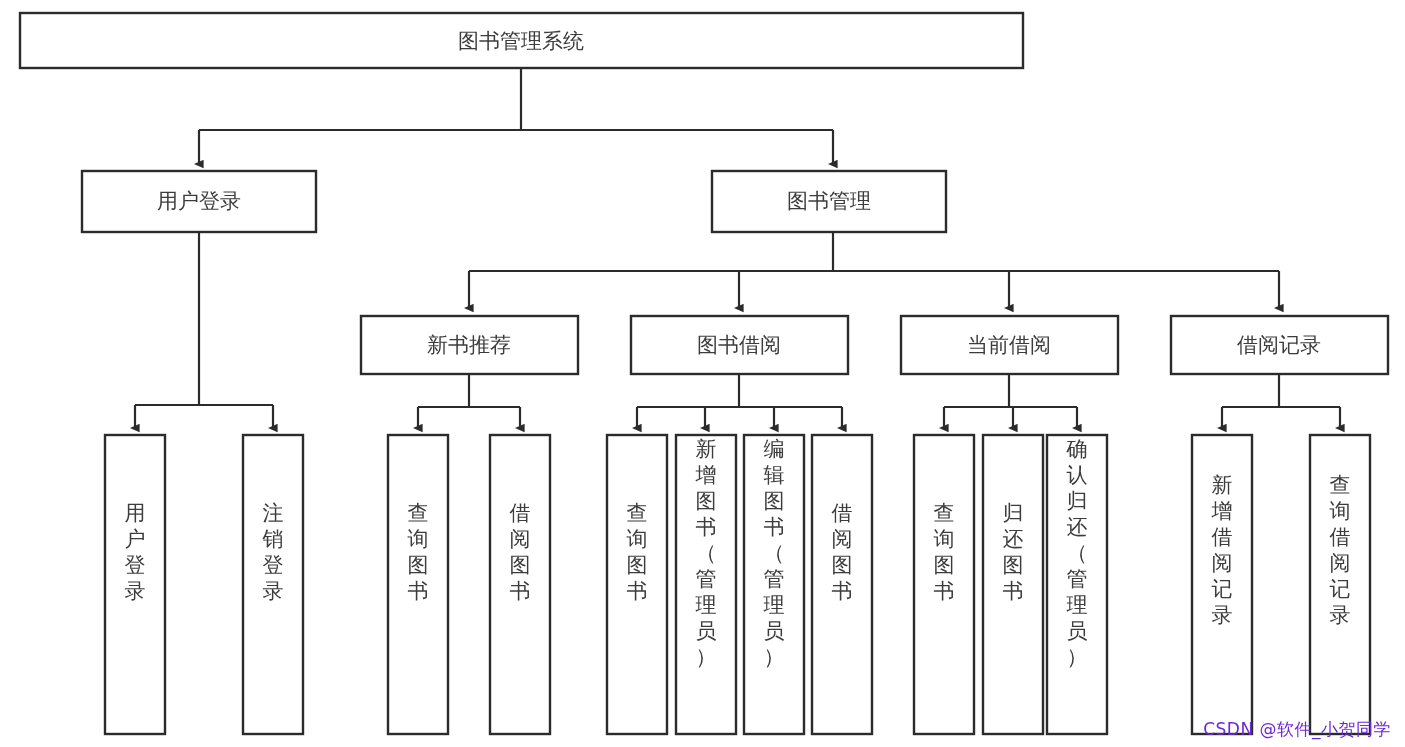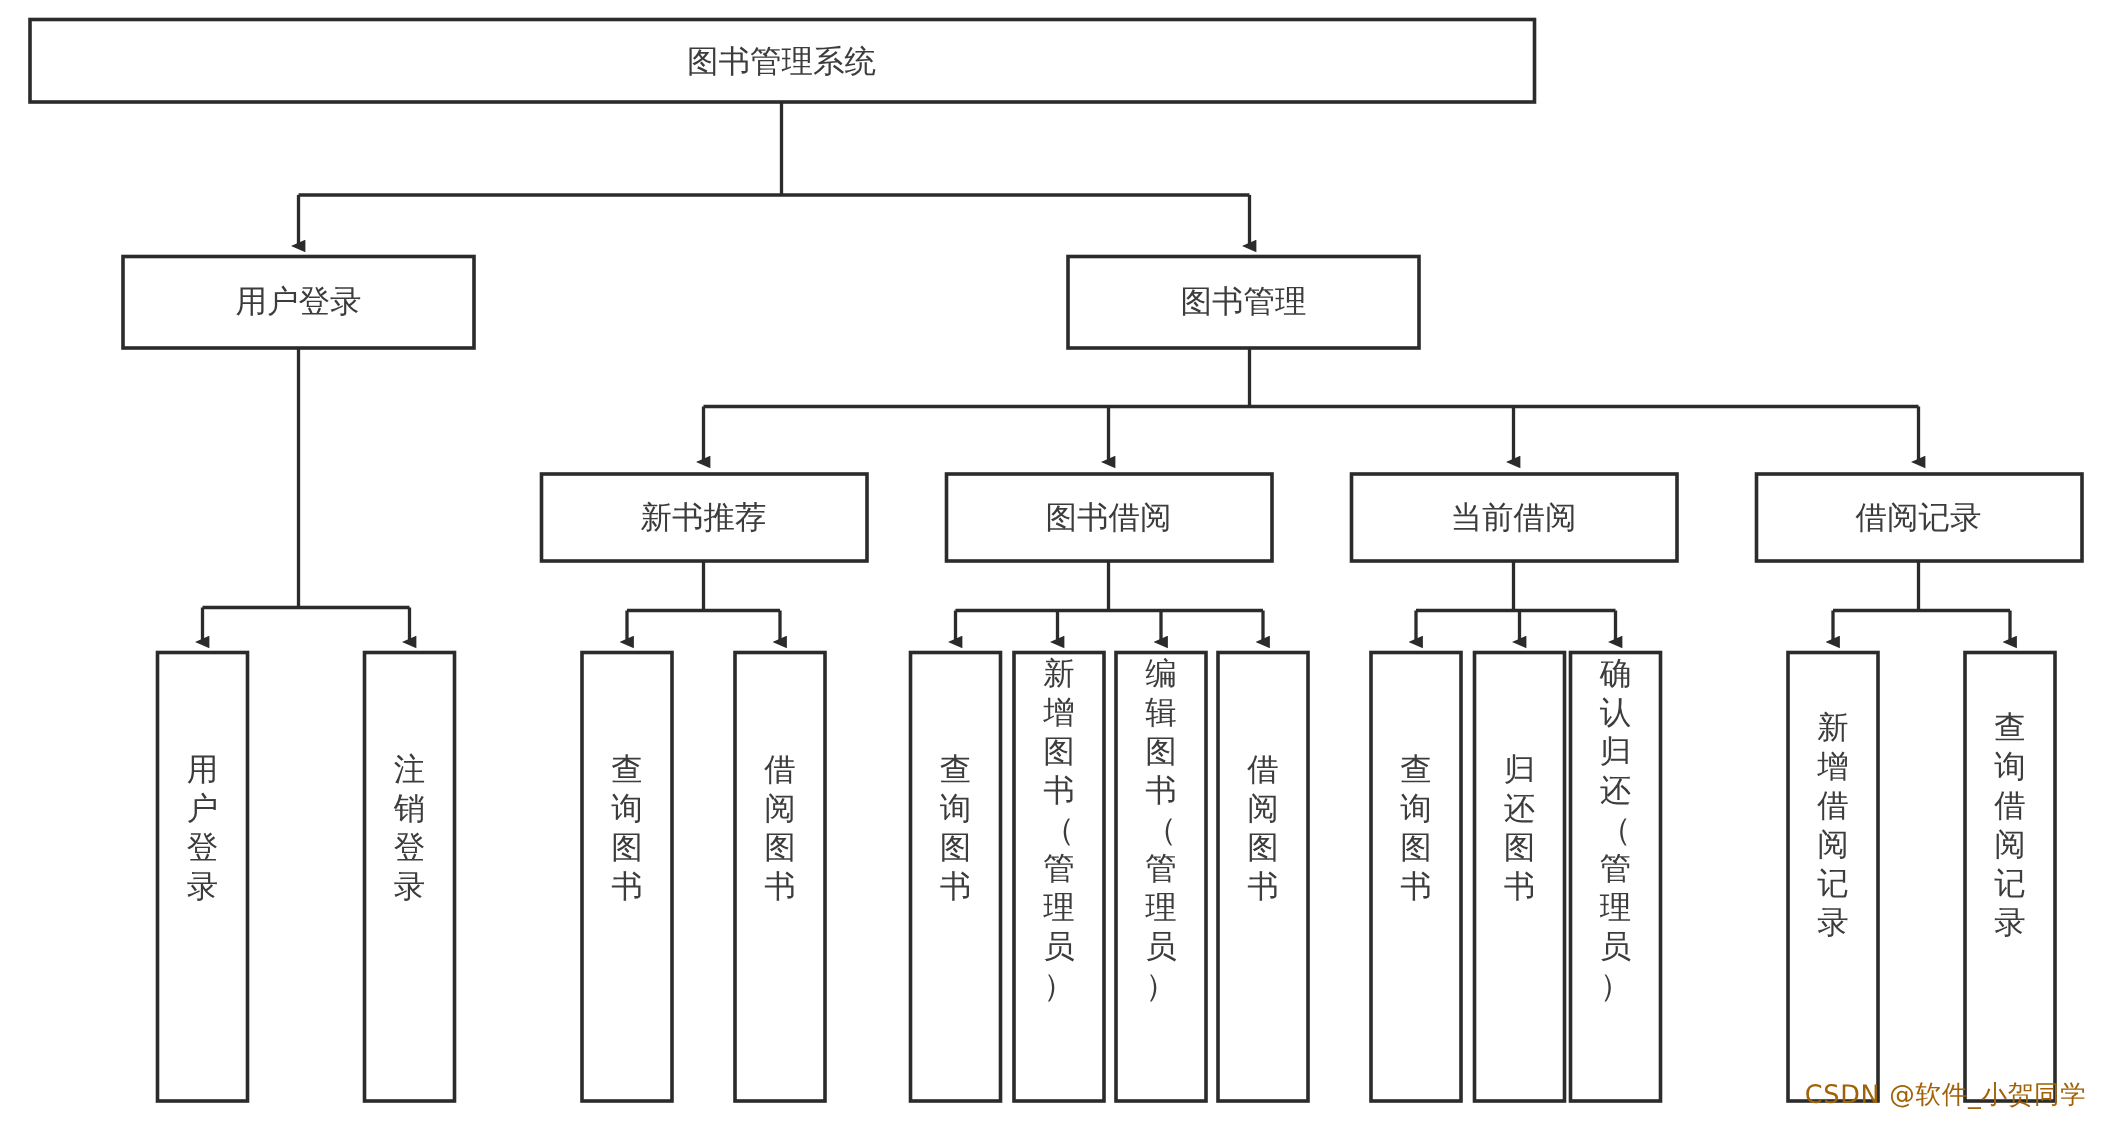--- a/index.html
+++ b/index.html
@@ -50,21 +50,21 @@
   .node-label-vert {
     fill: #3c3c3c;
     font-family: "DejaVu Sans", "Liberation Sans", sans-serif;
     font-size: 21px;
     text-anchor: middle;
   }
   .watermark {
     position: absolute;
     right: 14px;
     bottom: 6px;
-    color: #a16207;
+    color: #6d28d9;
     font-size: 17px;
     font-family: "DejaVu Sans", "Liberation Sans", sans-serif;
     letter-spacing: 0.5px;
     white-space: nowrap;
     user-select: none;
   }
 </style>
 </head>
 <body>
 

